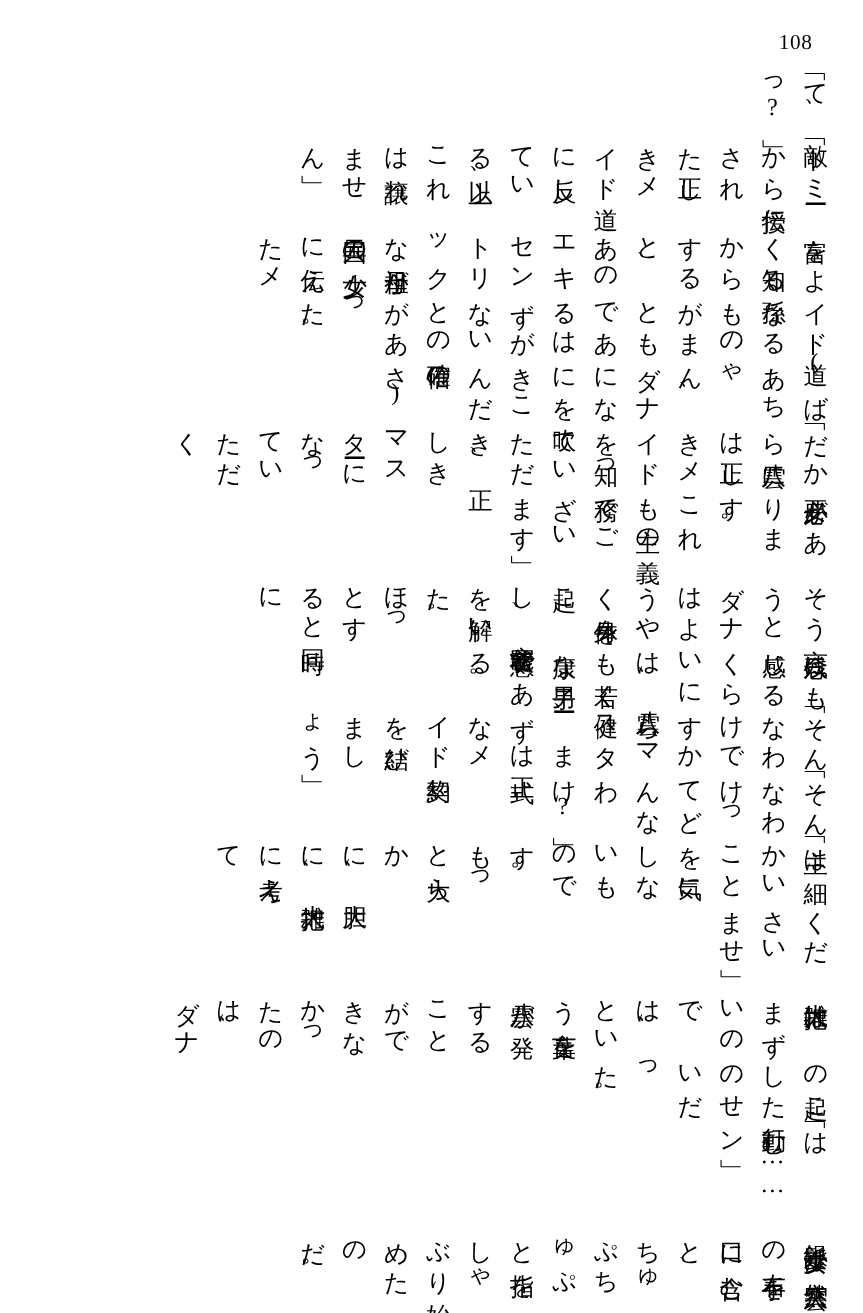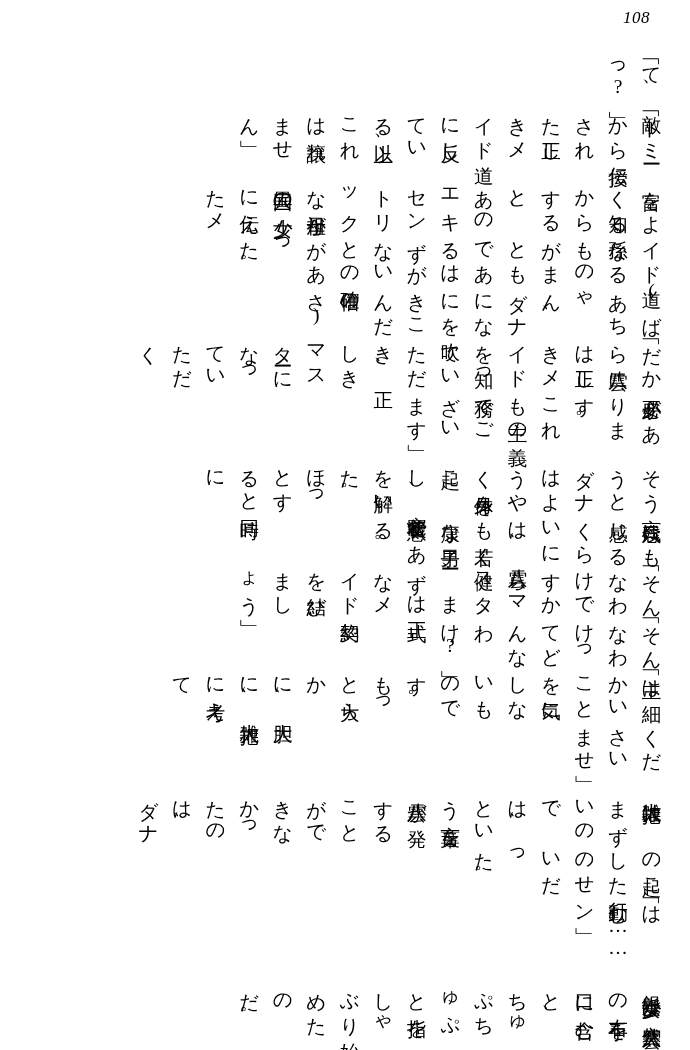--- a/index.html
+++ b/index.html
@@ -16,24 +16,23 @@
     position: relative;
   }
   #page {
     width: 690px;
     height: 1050px;
     position: relative;
     box-sizing: border-box;
   }
   #page-number {
     position: absolute;
-    top: 8px;
+    top: 24px;
     right: 40px;
     font-size: 17px;
-    font-style: italic;
     font-family: "Liberation Serif", "DejaVu Serif", serif;
     letter-spacing: 0.5px;
   }
   #body-text {
     position: absolute;
     top: 52px;
     left: 22px;
     right: 22px;
     bottom: 18px;
     writing-mode: vertical-rl;

